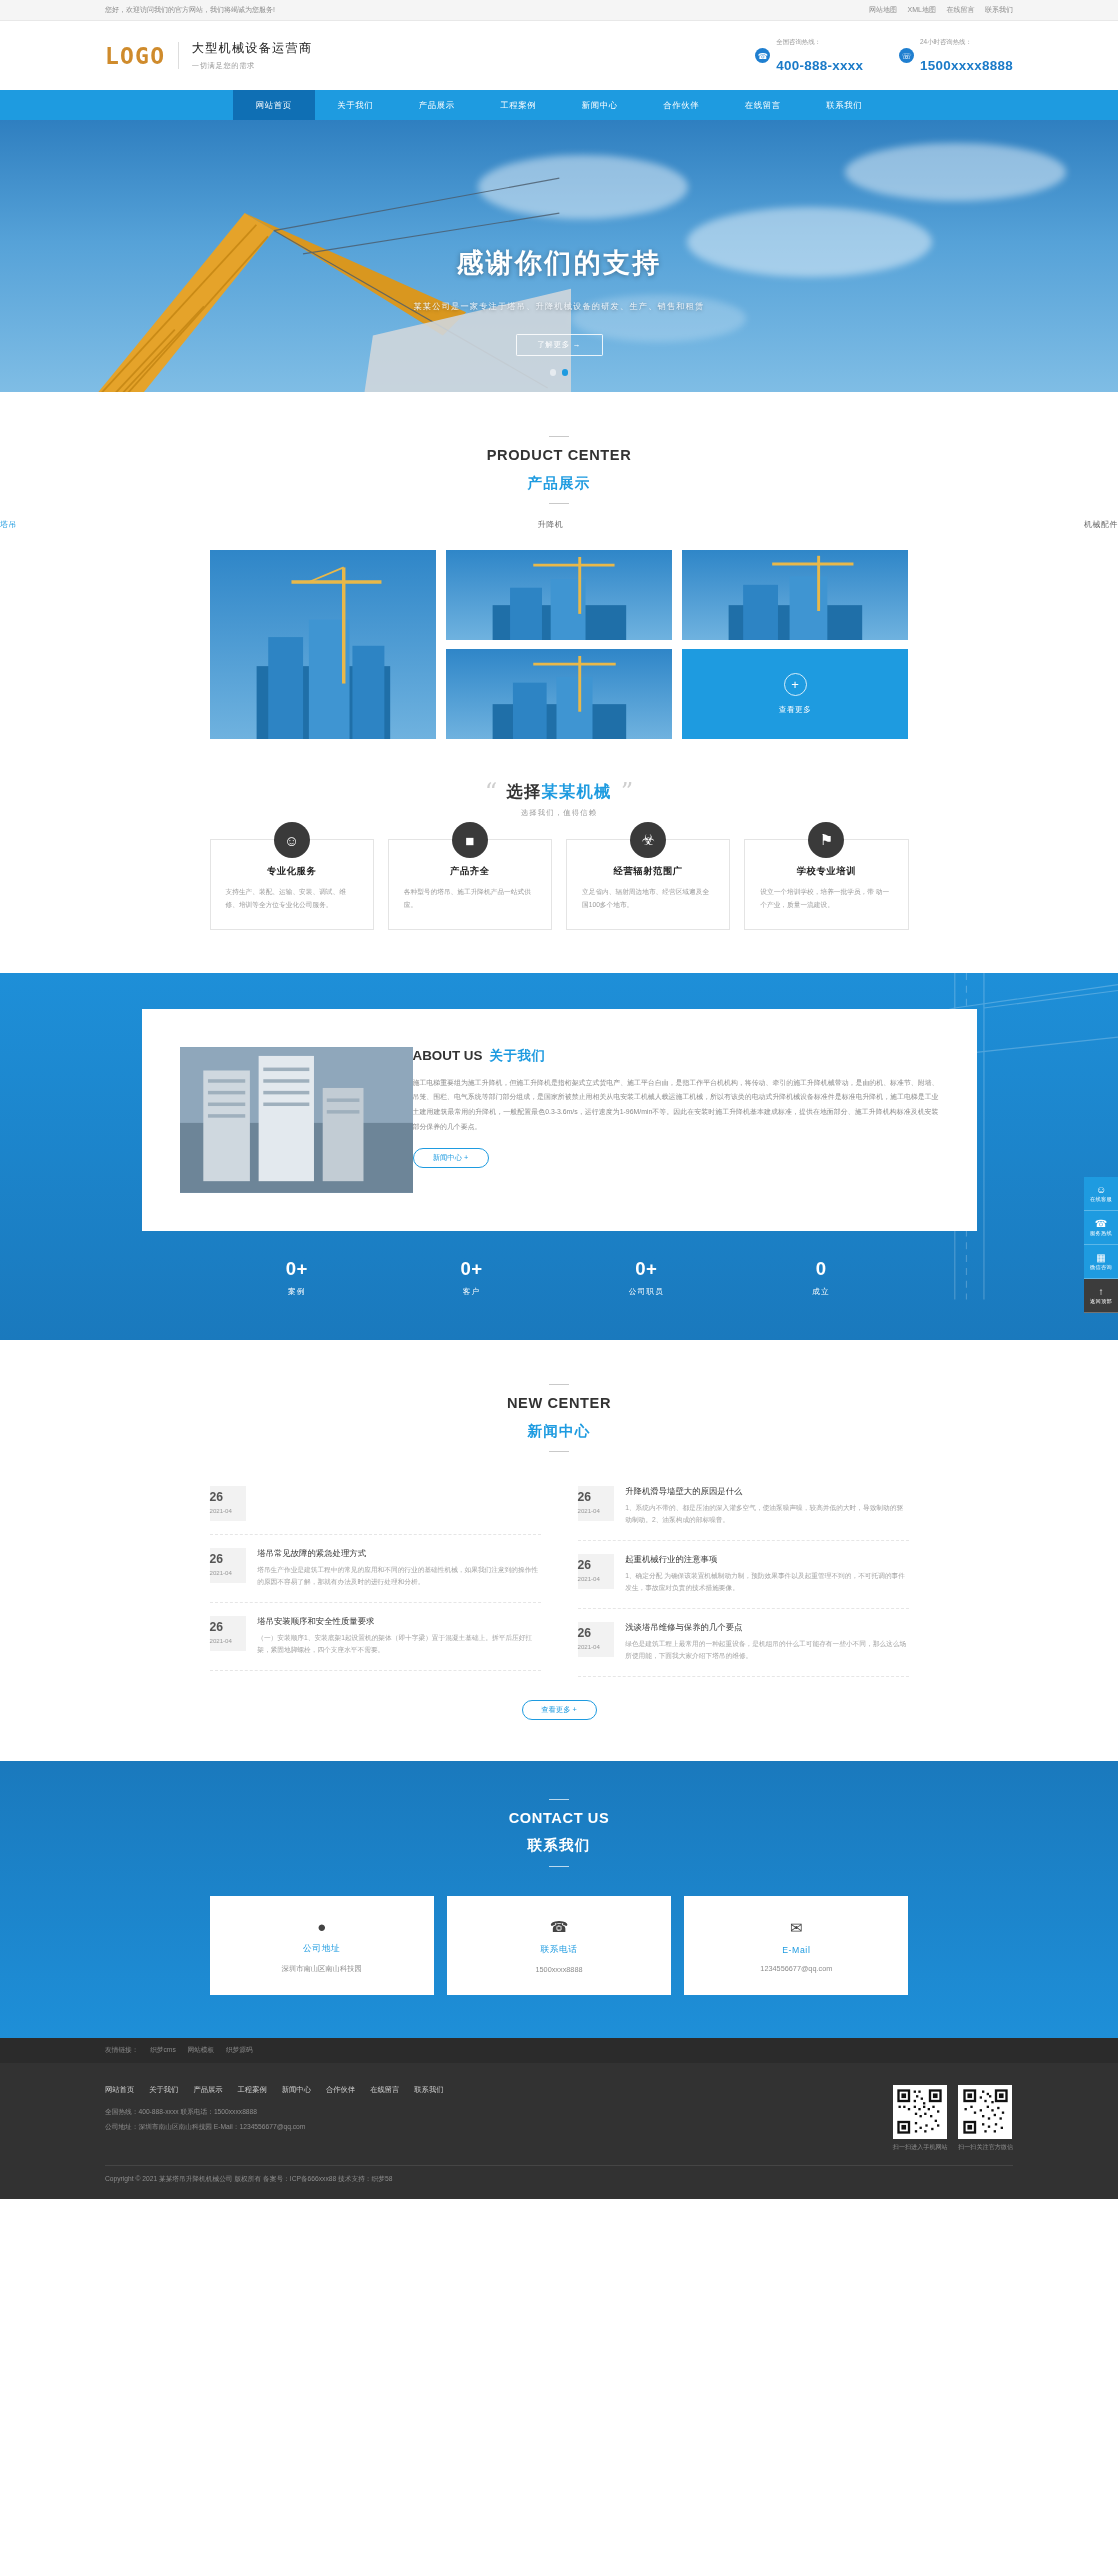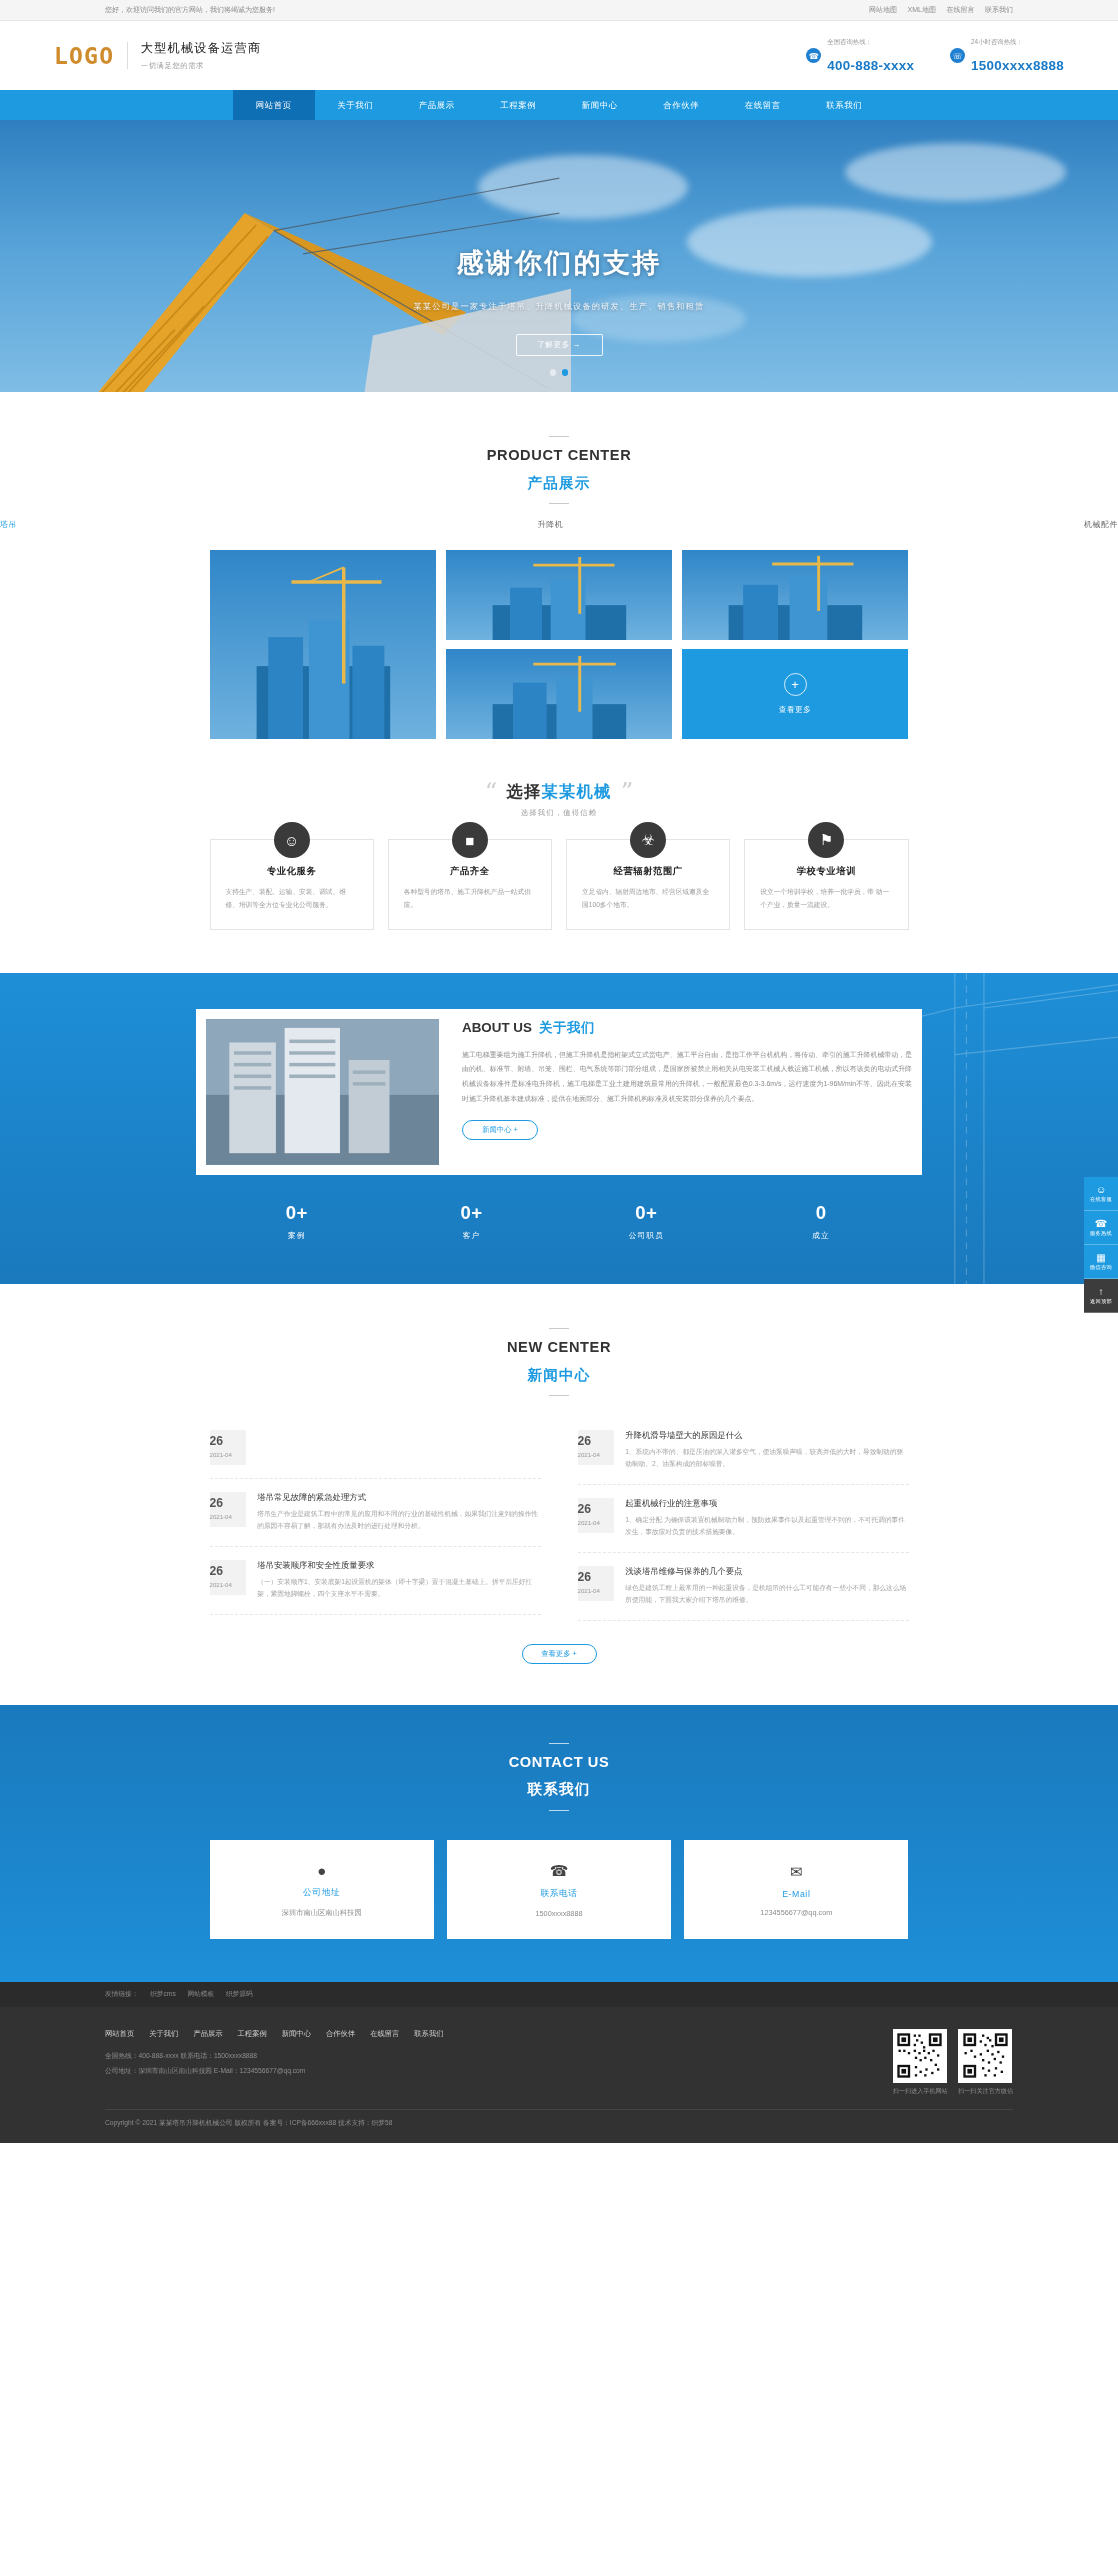--- a/index.html
+++ b/index.html
@@ -17,21 +17,21 @@
     height: 21px; background: #f5f5f5; border-bottom: 0.6px solid #e8e8e8;
     display: flex; align-items: center; justify-content: space-between;
     padding: 0 105px; font-size: 7px; color: #8d8d8d;
   }
   .topbar .right { display: flex; gap: 10.5px; }
   .topbar .right span { cursor: pointer; }
 
   
   .header {
     height: 69px; background: #fff; display: flex; align-items: center;
-    padding: 0 54px; justify-content: space-between;
+    padding: 0 105px; justify-content: space-between;
   }
   .brand { display: flex; align-items: center; gap: 13px; }
   .logo-text {
     font-family: "DejaVu Sans Mono", monospace;
     font-size: 23px; font-weight: bold; color: #cf8b2c; letter-spacing: 1.2px;
   }
   .brand-divider { width: 0.6px; height: 27px; background: #ddd; }
   .brand-txt .b1 { font-size: 12.2px; color: #222; letter-spacing: 1.2px; }
   .brand-txt .b2 { font-size: 7.3px; color: #9a9a9a; margin-top: 4.1px; letter-spacing: 0.6px; }
 
@@ -135,22 +135,22 @@
   .adv-t { font-size: 9.3px; color: #222; font-weight: bold; letter-spacing: 0.6px; }
   .adv-d { font-size: 6.7px; color: #9a9a9a; line-height: 1.9; margin-top: 8.2px; text-align: left; }
 
   
   .about-wrap {
     margin-top: 43px; background: linear-gradient(180deg,#1e8fd8,#1a79bd);
     padding: 36px 0 43px; position: relative; overflow: hidden;
   }
   .about-bg-lines { position: absolute; right: 0; top: 0; bottom: 0; width: 408px; opacity: .22; }
   .about-card {
-    width: 726px; margin: 0 auto; background: #fff; display: flex; padding: 10px;
-    gap: 23px; position: relative; z-index: 3;
+    width: 835px; margin: 0 auto; background: #fff; display: flex; padding: 38px;
+    position: relative; z-index: 3;
   }
   .about-img { width: 233px; height: 146px; position: relative; overflow: hidden; background: #7da0bb; flex: none; }
   .about-text { flex: 1; }
   .about-ttl { display: flex; align-items: baseline; gap: 7px; }
   .about-en { font-size: 13.4px; font-weight: bold; color: #333; }
   .about-cn { font-size: 13.4px; font-weight: bold; color: #1e9be0; letter-spacing: 0.6px; }
   .about-p { font-size: 6.9px; color: #8c8c8c; line-height: 2.15; margin-top: 10.5px; text-align: justify; }
   .about-btn {
     margin-top: 13px; width: 76px; height: 20px; border: 0.6px solid #1e9be0; color: #1e9be0;
     font-size: 7.3px; display: flex; align-items: center; justify-content: center;

